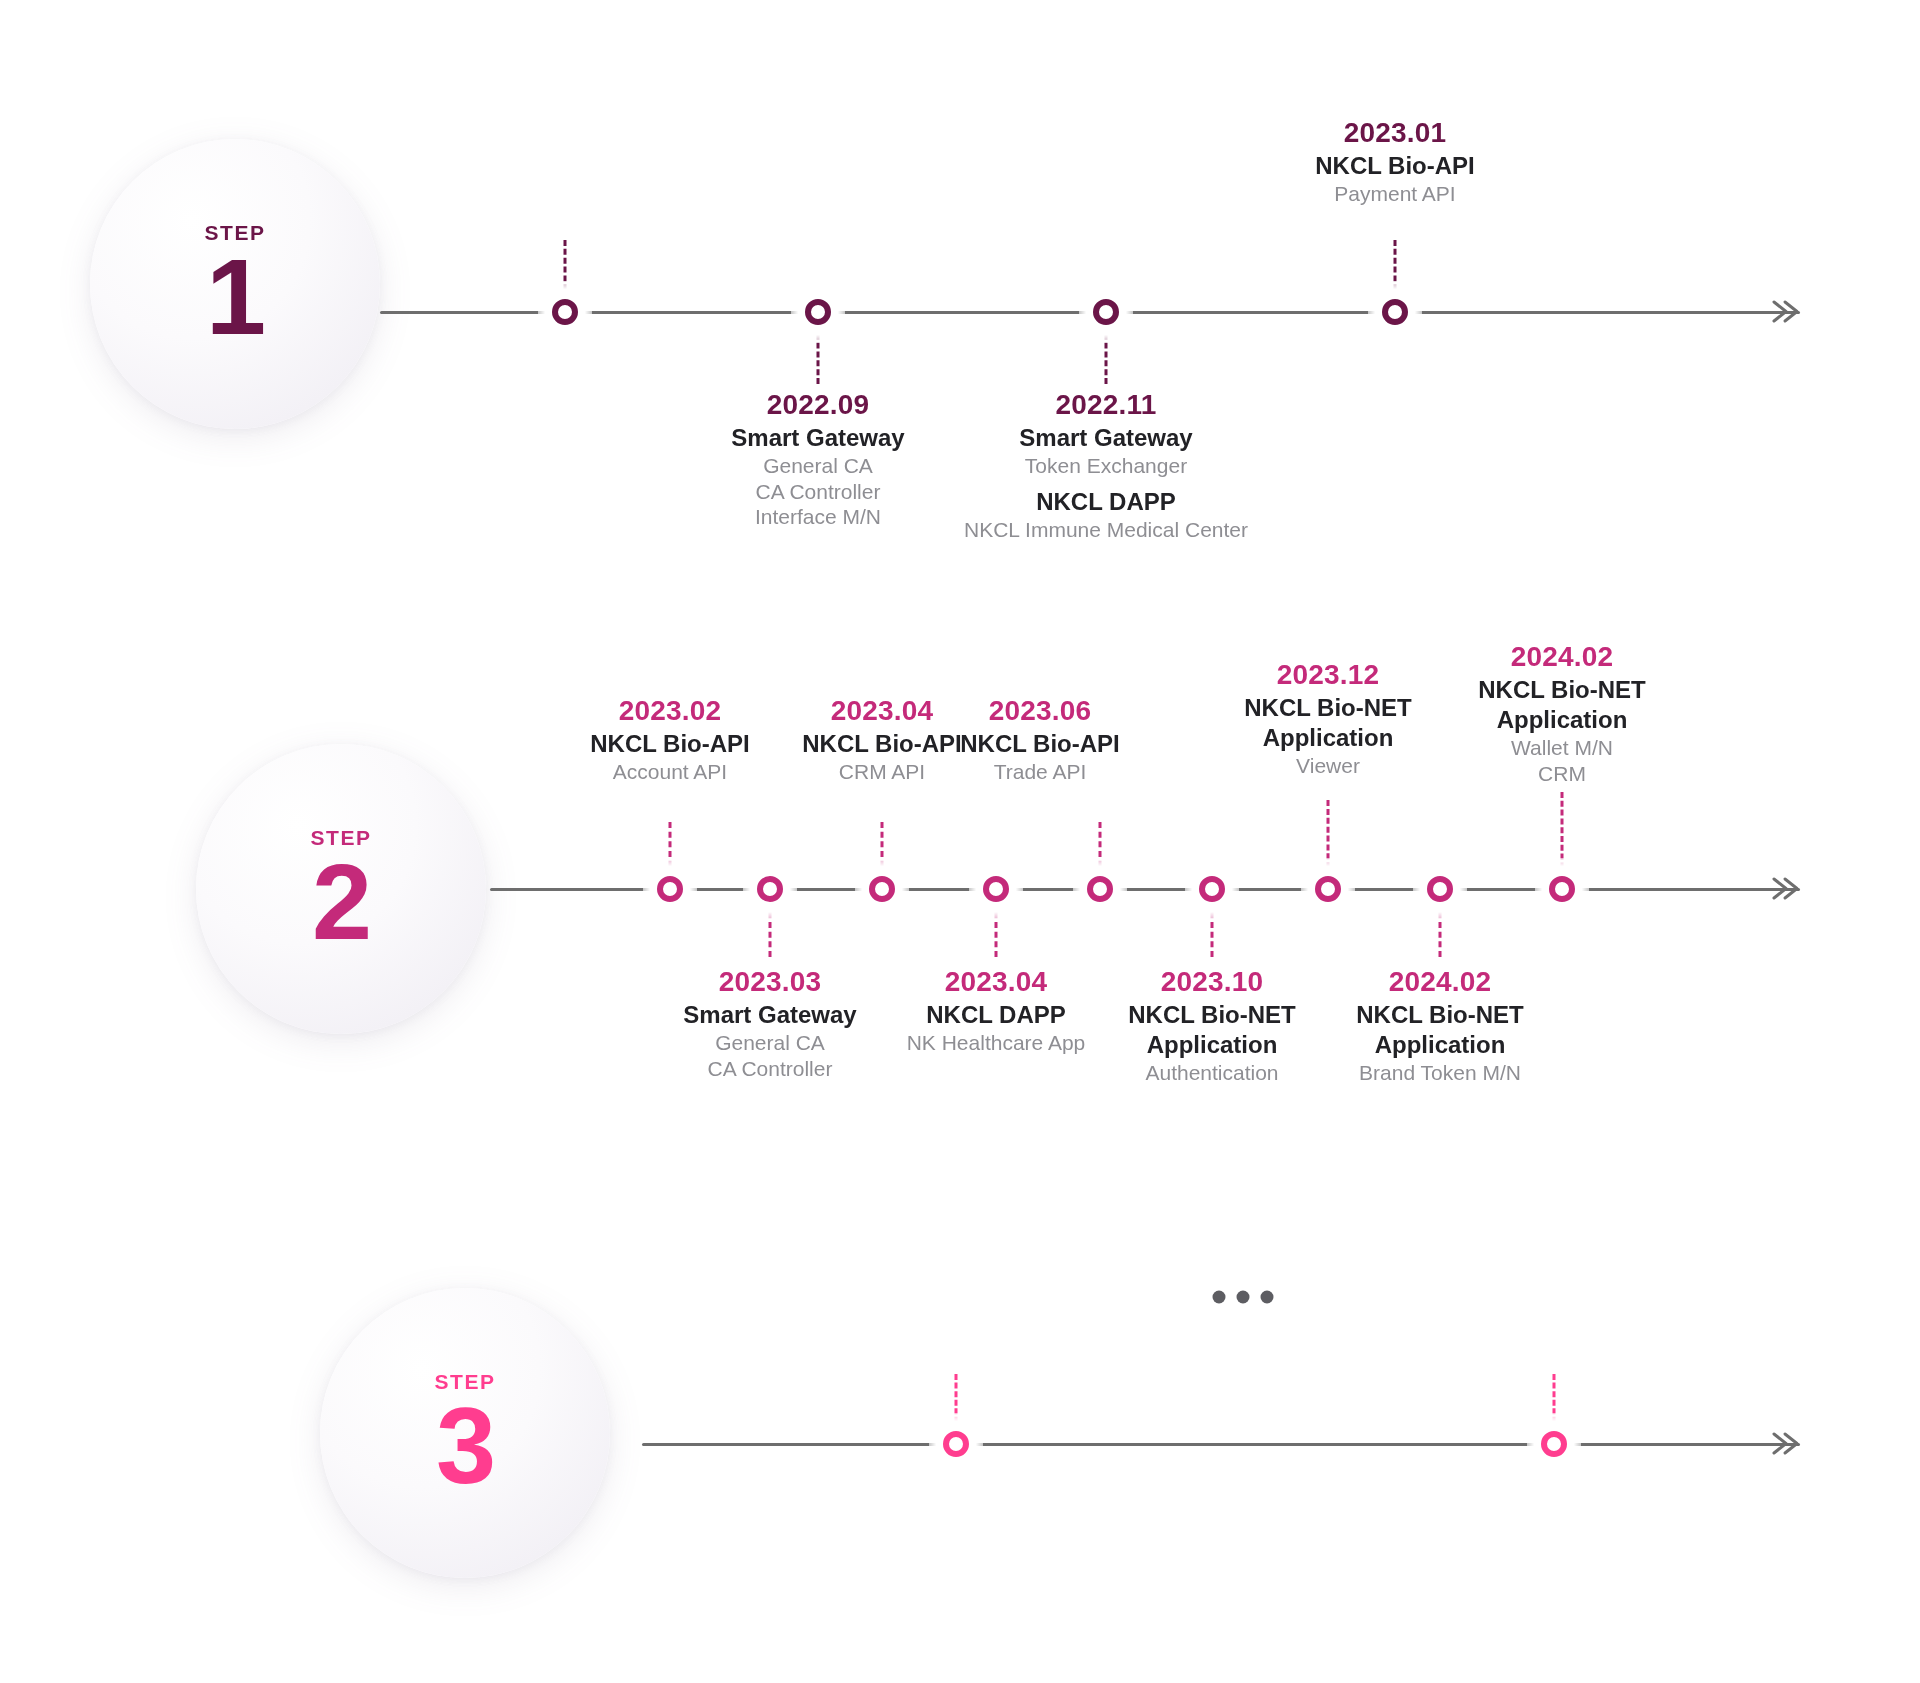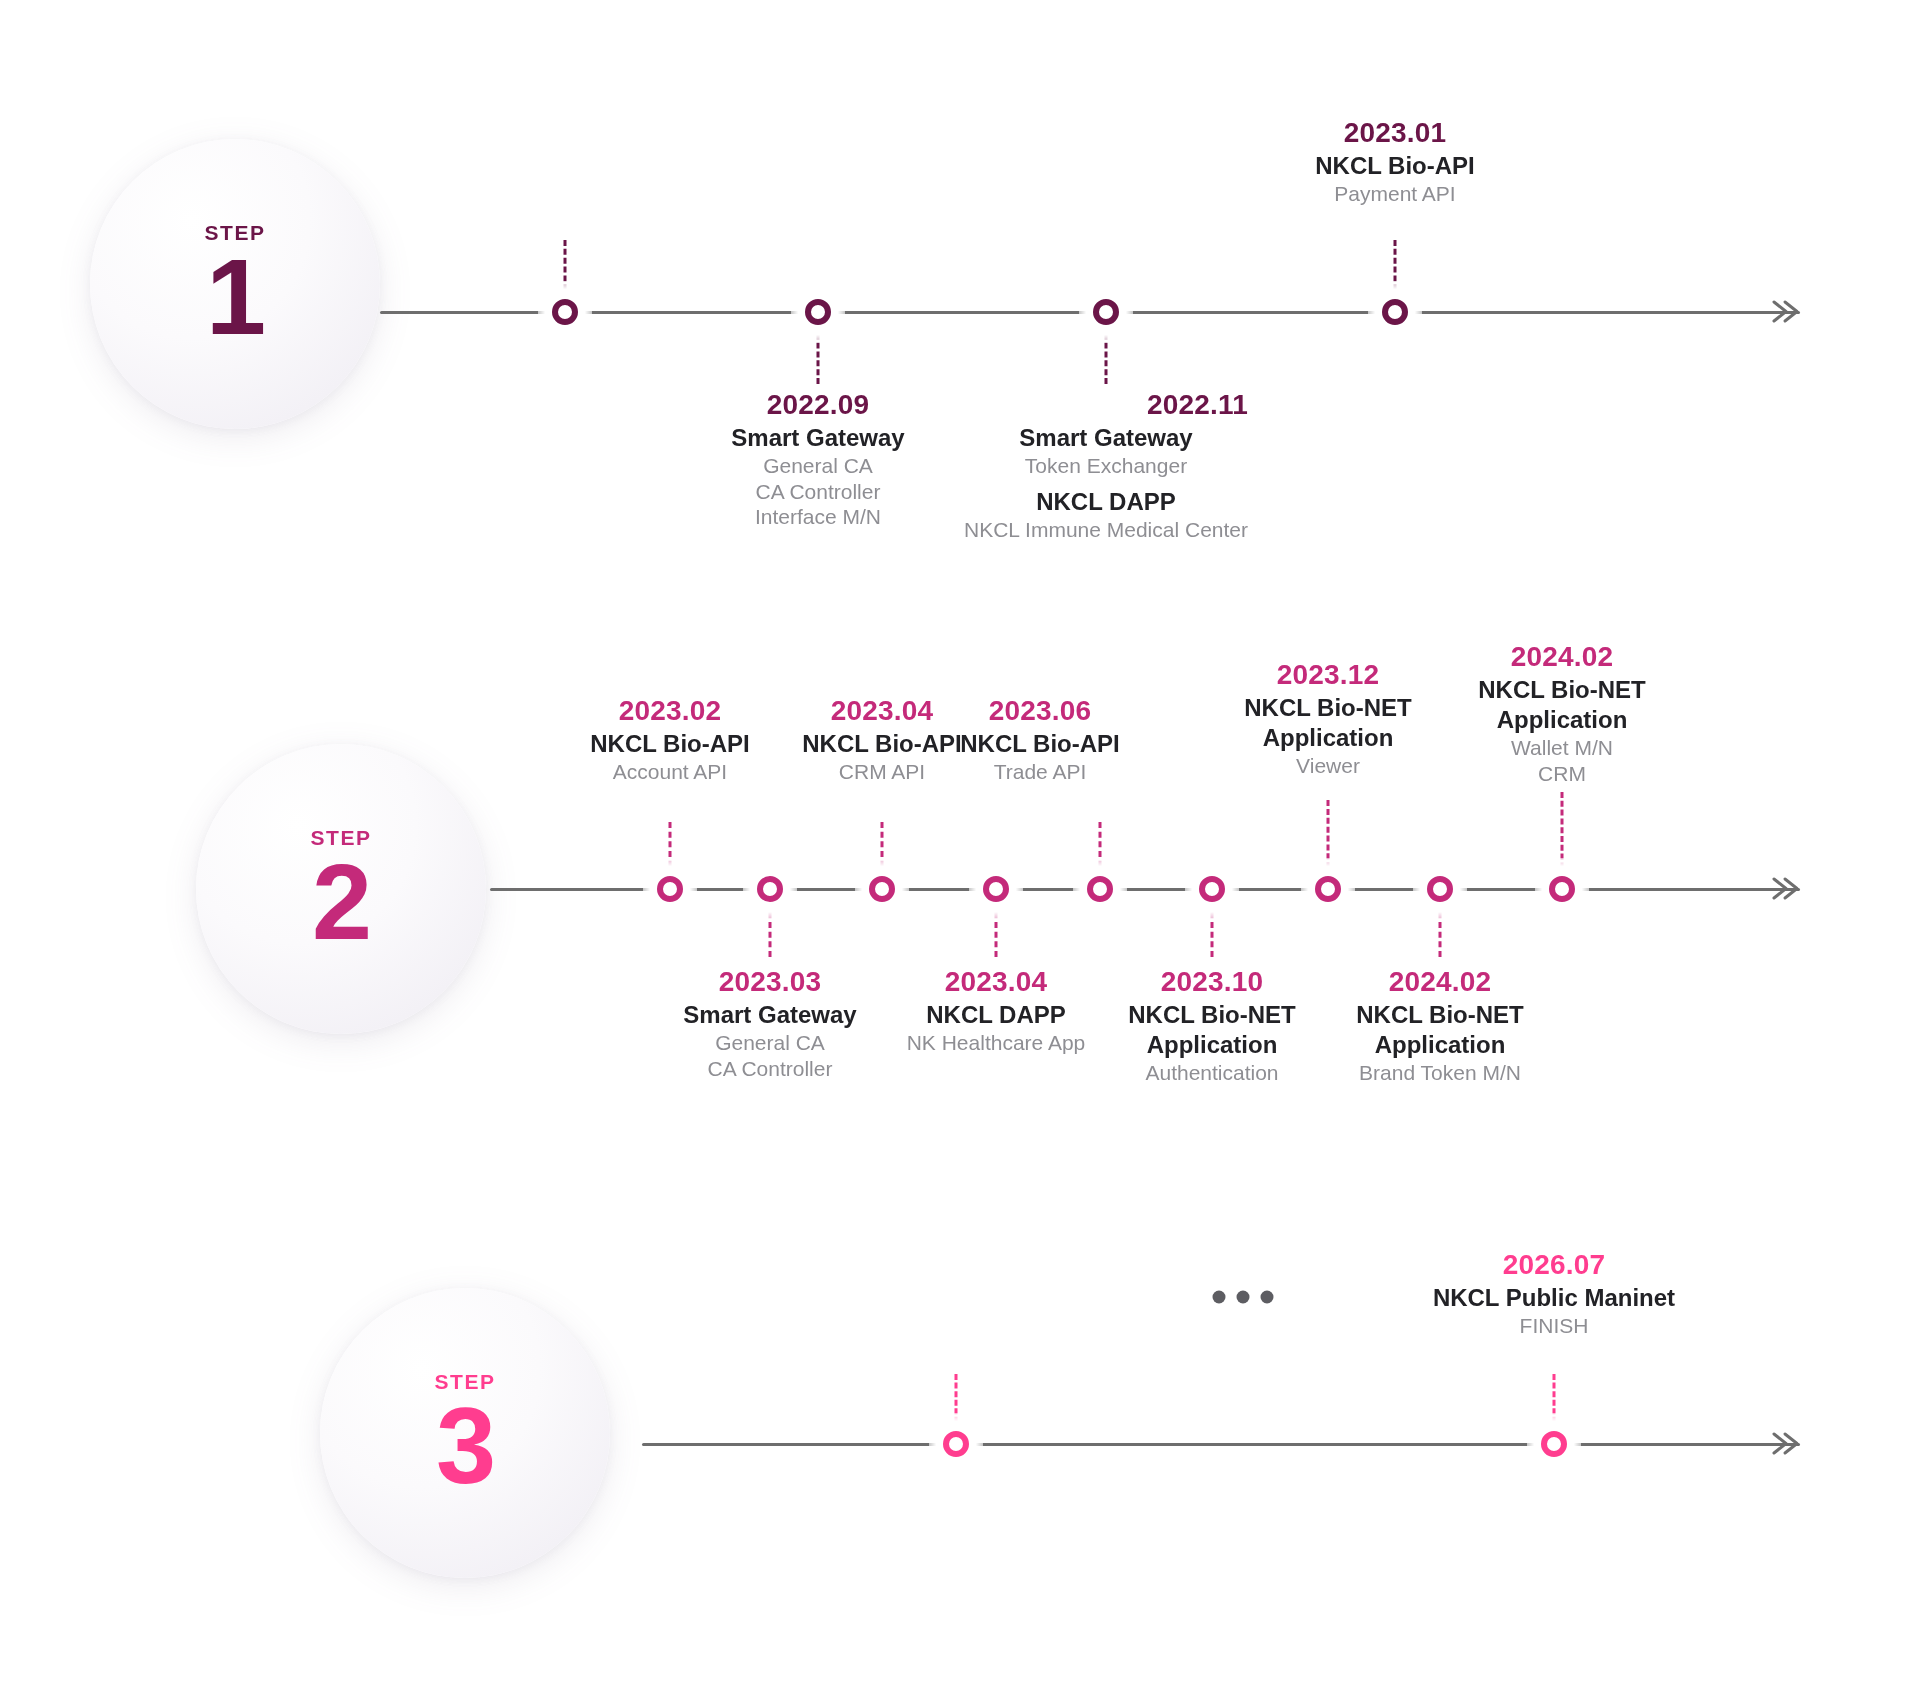--- a/index.html
+++ b/index.html
@@ -91,21 +91,21 @@
 
   <div class="lbl" style="left:818px;top:388px;">
     <div class="date" style="color:#6B1548;">2022.09</div>
     <div class="title">Smart Gateway</div>
     <div class="sub">General CA</div>
     <div class="sub">CA Controller</div>
     <div class="sub">Interface M/N</div>
   </div>
 
   <div class="lbl" style="left:1106px;top:388px;">
-    <div class="date" style="color:#6B1548;text-align:right;">2022.11</div>
+    <div class="date" style="color:#6B1548;">2022.11</div>
     <div class="title">Smart Gateway</div>
     <div class="sub">Token Exchanger</div>
     <div class="title" style="margin-top:8px;">NKCL DAPP</div>
     <div class="sub">NKCL Immune Medical Center</div>
   </div>
 
   <div class="lbl" style="left:1395px;top:116px;">
     <div class="date" style="color:#6B1548;">2023.01</div>
     <div class="title">NKCL Bio-API</div>
     <div class="sub">Payment API</div>
@@ -236,19 +236,14 @@
   <div class="marker" style="left:956px;top:1444px;border-color:#FF3D8F;"></div>
   <div class="marker" style="left:1554px;top:1444px;border-color:#FF3D8F;"></div>
 
   <div class="dots" style="left:1243px;top:1297px;">
     <i></i>
     <i></i>
     <i></i>
   </div>
 
 
-  <div class="lbl" style="left:1554px;top:1248px;">
-    <div class="date" style="color:#FF3D8F;">2026.07</div>
-    <div class="title">NKCL Public Maninet</div>
-    <div class="sub">FINISH</div>
-  </div>
 
 </div>
 
 </body></html>

